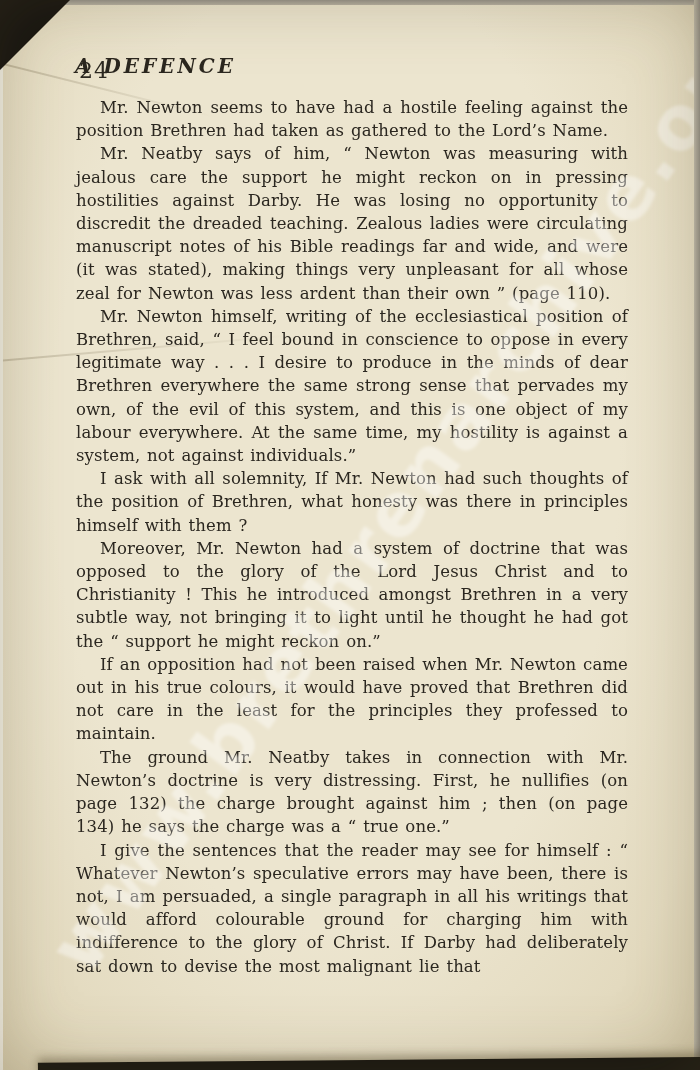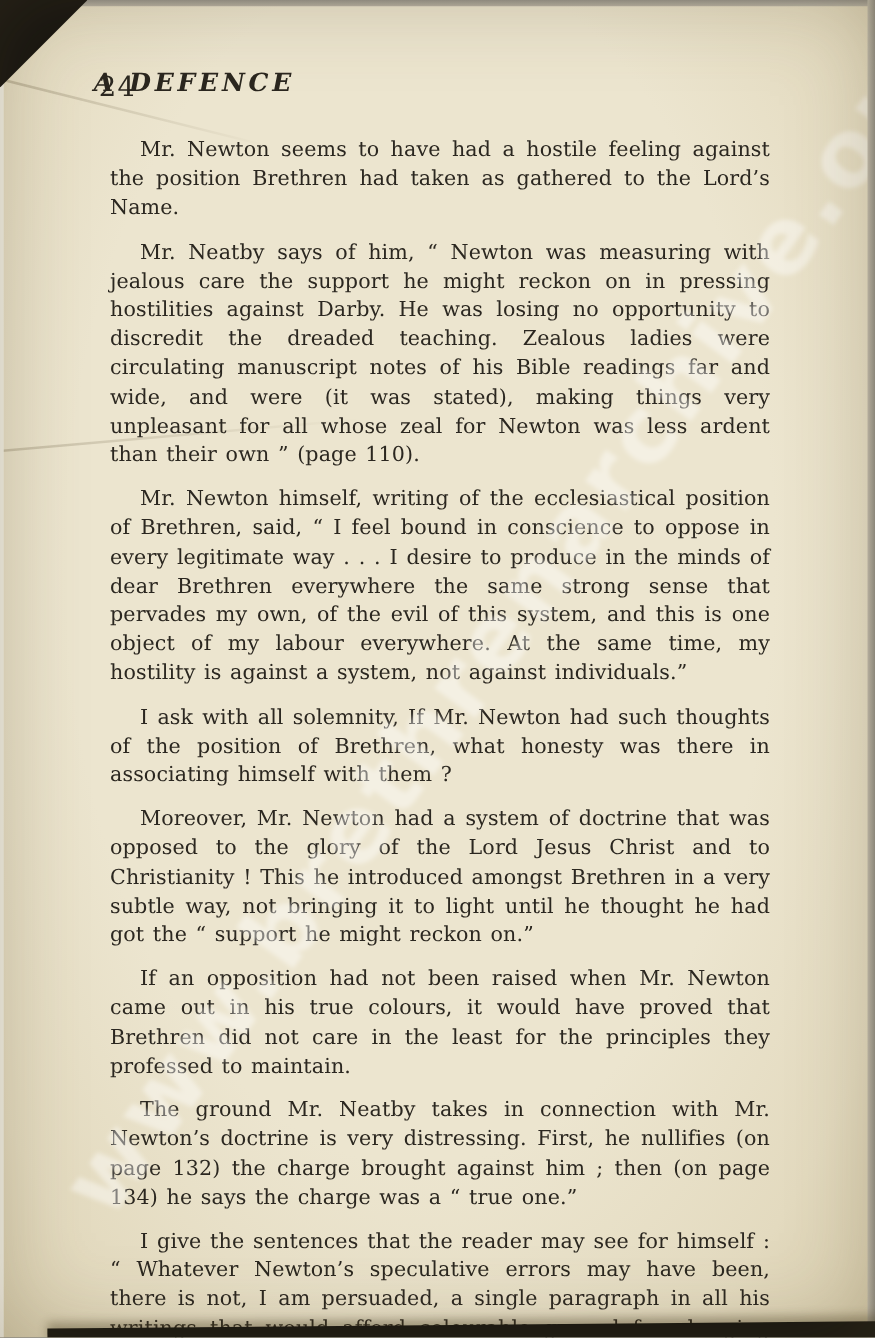--- a/index.html
+++ b/index.html
@@ -88,21 +88,21 @@
     left: 76px;
     width: 552px;
     color: #2b2720;
     font-size: 16.5px;
     line-height: 23.2px;
     text-align: justify;
     word-spacing: 1.5px;
     letter-spacing: 0.1px;
   }
   .text-block p {
-    margin: 12px;
+    margin: 0;
     text-indent: 24px;
   }
   
   .watermark {
     position: absolute;
     left: -150px;
     top: 470px;
     width: 1100px;
     height: 110px;
     transform: rotate(-54deg);
@@ -127,21 +127,21 @@
 
   <div class="page-header">
     <span class="page-number">24</span>
     <span class="running-title">A DEFENCE</span>
   </div>
 
   <div class="text-block">
     <p>Mr. Newton seems to have had a hostile feeling against the position Brethren had taken as gathered to the Lord’s Name.</p>
     <p>Mr. Neatby says of him, “ Newton was measuring with jealous care the support he might reckon on in pressing hostilities against Darby.  He was losing no opportunity to discredit the dreaded teaching.  Zealous ladies were circulating manuscript notes of his Bible readings far and wide, and were (it was stated), making things very unpleasant for all whose zeal for Newton was less ardent than their own ” (page 110).</p>
     <p>Mr. Newton himself, writing of the ecclesiastical position of Brethren, said, “ I feel bound in conscience to oppose in every legitimate way . . . I desire to produce in the minds of dear Brethren everywhere the same strong sense that pervades my own, of the evil of this system, and this is one object of my labour everywhere.  At the same time, my hostility is against a system, not against individuals.”</p>
-    <p>I ask with all solemnity, If Mr. Newton had such thoughts of the position of Brethren, what honesty was there in associating himself with them ?</p>
+    <p>I ask with all solemnity, If Mr. Newton had such thoughts of the position of Brethren, what honesty was there in principles himself with them ?</p>
     <p>Moreover, Mr. Newton had a system of doctrine that was opposed to the glory of the Lord Jesus Christ and to Christianity !  This he introduced amongst Brethren in a very subtle way, not bringing it to light until he thought he had got the “ support he might reckon on.”</p>
     <p>If an opposition had not been raised when Mr. Newton came out in his true colours, it would have proved that Brethren did not care in the least for the principles they professed to maintain.</p>
     <p>The ground Mr. Neatby takes in connection with Mr. Newton’s doctrine is very distressing.  First, he nullifies (on page 132) the charge brought against him ; then (on page 134) he says the charge was a “ true one.”</p>
     <p>I give the sentences that the reader may see for himself : “ Whatever Newton’s speculative errors may have been, there is not, I am persuaded, a single paragraph in all his writings that would afford colourable ground for charging him with indifference to the glory of Christ.  If Darby had deliberately sat down to devise the most malignant lie that</p>
   </div>
 
   <div class="watermark">www.brethrenarchive.org</div>
 
   <div class="edge-top"></div>
   <div class="edge-right"></div>

